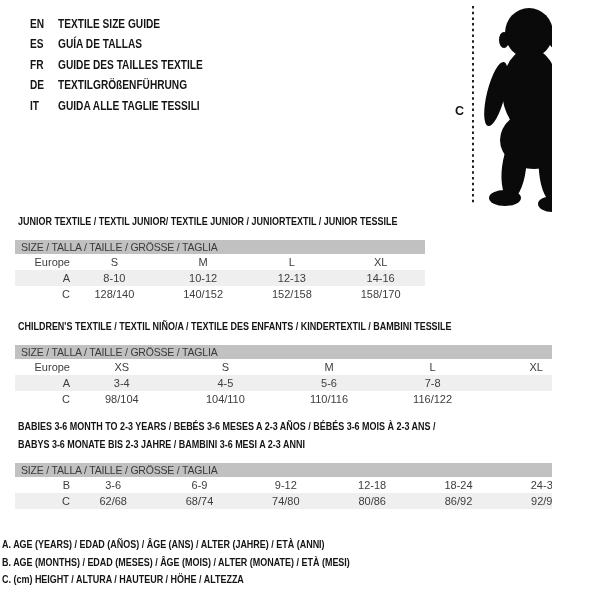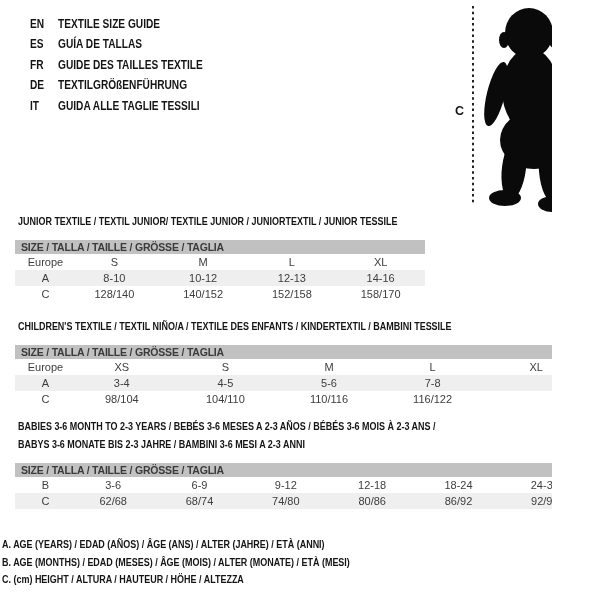--- a/index.html
+++ b/index.html
@@ -23,27 +23,27 @@
              font-weight: bold; font-size: 12.5px; color: #141414; }
 
   
   .sec-title { position: absolute; font-weight: bold; font-size: 11.5px;
                line-height: 18px; color: #141414; }
 
   
   .size-table { position: absolute; font-size: 11px; color: #3d3d3d; }
   .bar { height: 14px; line-height: 14px; background: #c1c1c1;
          padding-left: 6px; box-sizing: border-box;
-         font-size: 10.5px; color: #3a3a3a; letter-spacing: -0.2px; font-weight: bold; }
+         font-size: 10.5px; color: #3a3a3a; letter-spacing: -0.2px; }
   .t-row { display: grid; height: 16px; line-height: 16px; align-items: center; }
   .cols4 { grid-template-columns: 55px repeat(4, 1fr); }
   .cols5 { grid-template-columns: 55px repeat(5, 1fr); }
   .cols6 { grid-template-columns: 55px repeat(6, 1fr); }
   .alt { background: #efefef; }
-  .rl { padding-left: 6px; text-align: center; }
+  .rl { padding-left: 6px; text-align: right; }
   .rc { text-align: center; }
 
   
   .footnotes { position: absolute; left: 2px; top: 536px; }
   .fn { height: 17.5px; line-height: 17.5px; font-weight: bold;
         font-size: 11.5px; color: #141414; }
 </style>
 </head>
 <body>
 

